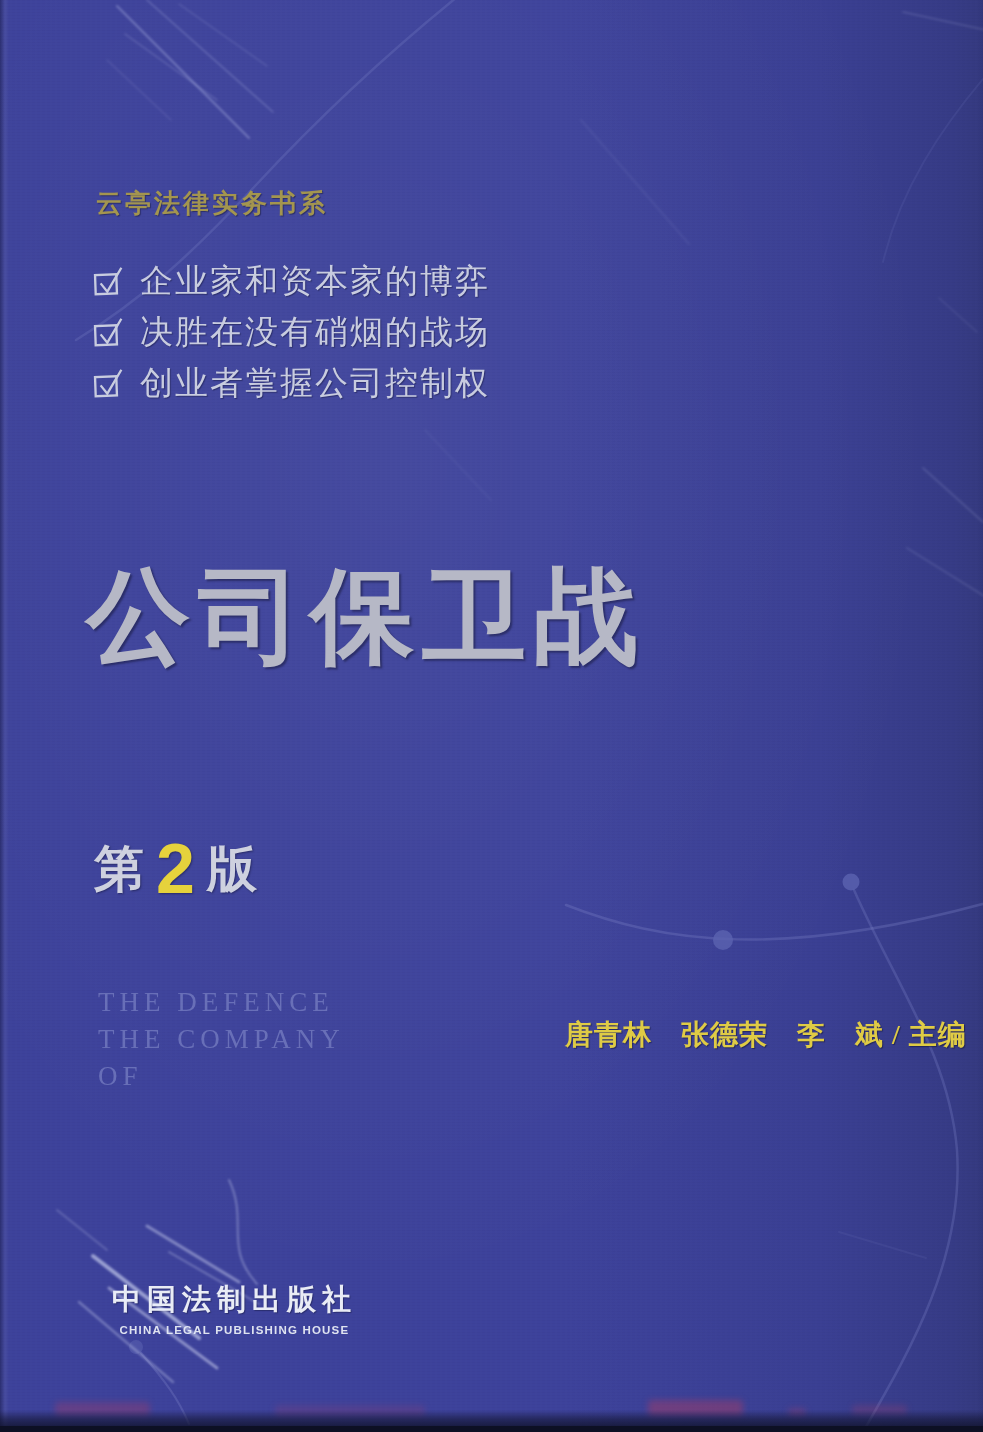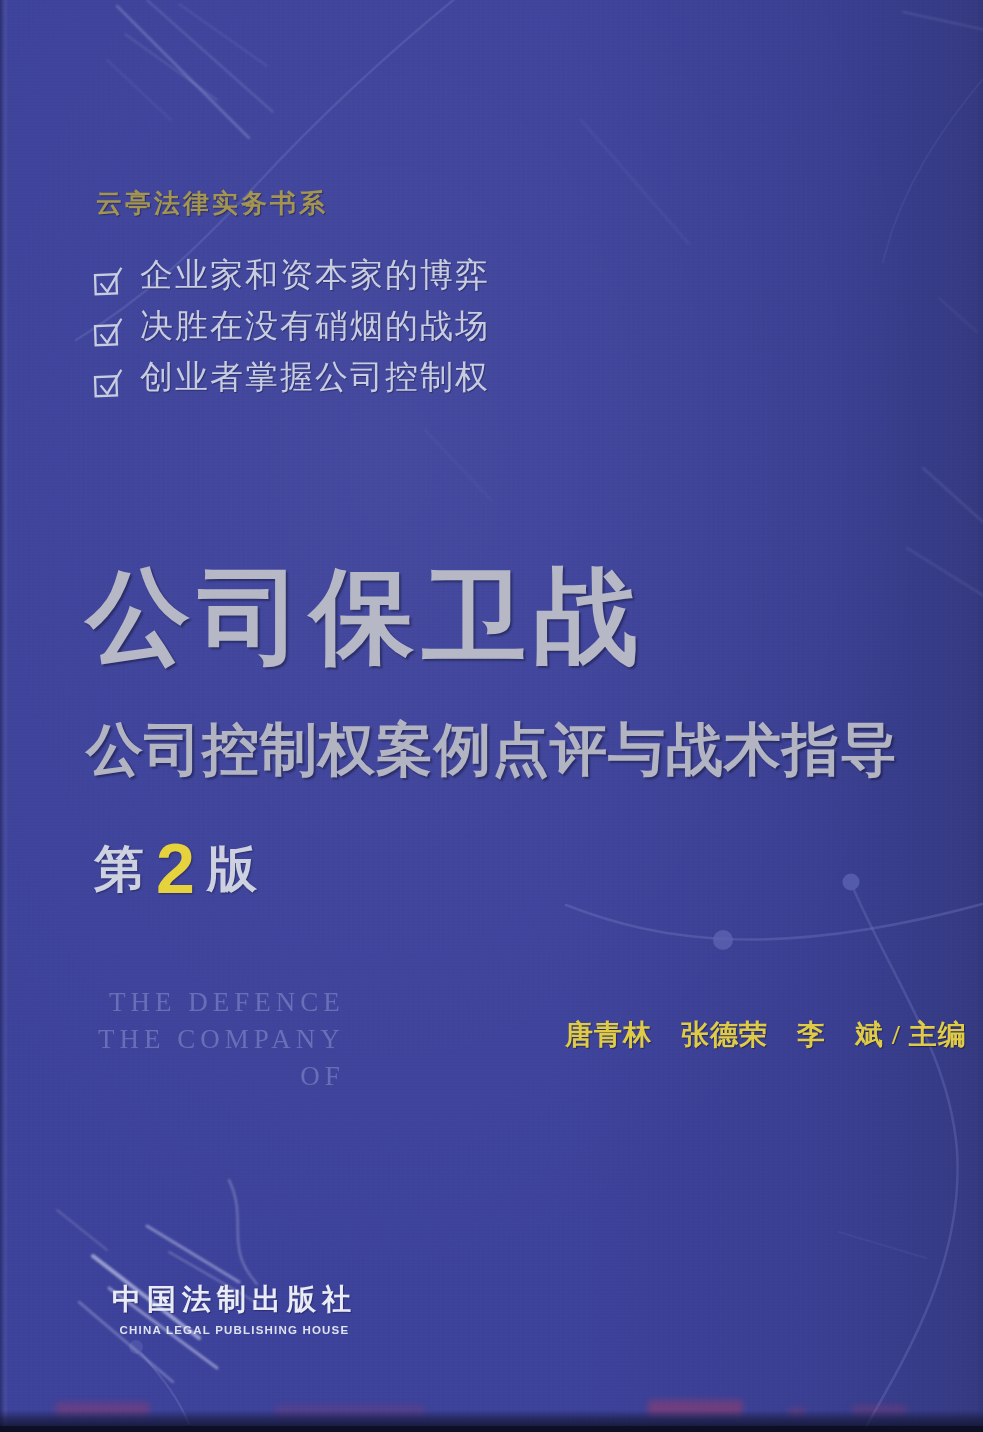--- a/index.html
+++ b/index.html
@@ -20,21 +20,21 @@
   .deco-svg,.glare-svg{position:absolute;inset:0;width:100%;height:100%;pointer-events:none;}
   .deco-svg{z-index:4;}
   .glare-svg{z-index:40;}
 
   .series-title{
     position:absolute;left:96px;top:186px;z-index:10;
     font-size:26px;font-weight:bold;letter-spacing:3px;color:#a3954f;
     text-shadow:1px 1px 1px rgba(10,10,30,.4);
   }
   .features{position:absolute;left:92px;top:264px;z-index:10;}
-  .feature-item{display:flex;align-items:flex-end;height:34px;margin-bottom:17px;}
+  .feature-item{display:flex;align-items:center;height:34px;margin-bottom:17px;}
   .feature-icon{width:32px;height:34px;margin-right:16px;flex:0 0 auto;color:#c8ccdf;transform:rotate(-2deg);}
   .feature-label{
     font-size:33px;letter-spacing:2px;color:#c8ccdf;
     text-shadow:1px 1px 1px rgba(10,10,30,.35);white-space:nowrap;
   }
   .book-title{
     position:absolute;left:86px;top:560px;z-index:10;
     font-size:104px;font-weight:bold;letter-spacing:8px;color:#b6b8c6;
     text-shadow:2px 2px 2px rgba(10,10,30,.4);white-space:nowrap;line-height:1.1;
   }
@@ -50,21 +50,21 @@
     text-shadow:1px 1px 2px rgba(10,10,30,.4);
   }
   .edition-num{
     font-family:"Liberation Sans","DejaVu Sans",sans-serif;
     font-size:70px;font-weight:bold;color:#e6d23c;margin:0 12px;line-height:1;
     text-shadow:1px 1px 2px rgba(10,10,30,.4);
   }
   .english-title{
     position:absolute;left:98px;top:984px;z-index:6;
     font-size:27px;letter-spacing:5px;color:rgba(150,158,215,0.48);
-    line-height:37px;white-space:nowrap;text-align:right;
+    line-height:37px;white-space:nowrap;
   }
   .author-line{
     position:absolute;left:565px;top:1016px;z-index:10;
     font-size:28px;font-weight:bold;letter-spacing:1px;color:#dfcb45;
     text-shadow:1px 1px 1px rgba(10,10,30,.45);white-space:nowrap;
   }
   .publisher{position:absolute;left:112px;top:1280px;z-index:10;}
   .publisher-cn{
     font-family:Liberation Serif, serif;
     font-size:29px;font-weight:bold;letter-spacing:6px;color:#e9ecf5;
@@ -133,21 +133,20 @@
       <svg class="feature-icon" viewBox="0 0 30 32">
         <rect x="3" y="10" width="20" height="18" fill="none" stroke="currentColor" stroke-width="2.2"></rect>
         <polyline points="8,18 14,26 28,4" fill="none" stroke="currentColor" stroke-width="2.2"></polyline>
       </svg>
       <span class="feature-label">创业者掌握公司控制权</span>
     </div>
   </div>
 
   <div class="book-title">公司保卫战</div>
 
-  <div class="book-subtitle">公司控制权案例点评与战术指导</div>
 
   <div class="edition">
     <span class="edition-cn">第</span>
     <span class="edition-num">2</span>
     <span class="edition-cn">版</span>
   </div>
 
   <div class="english-title">
     <div>THE DEFENCE</div>
     <div>THE COMPANY</div>

